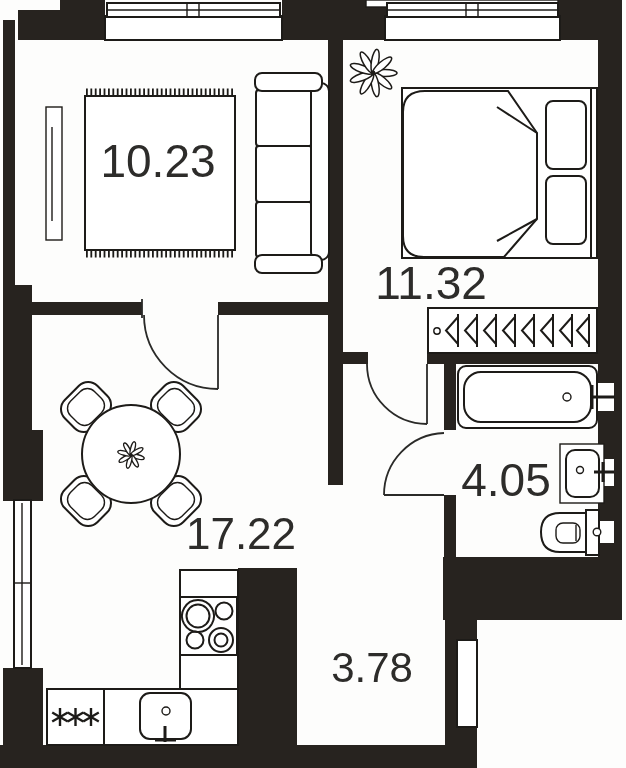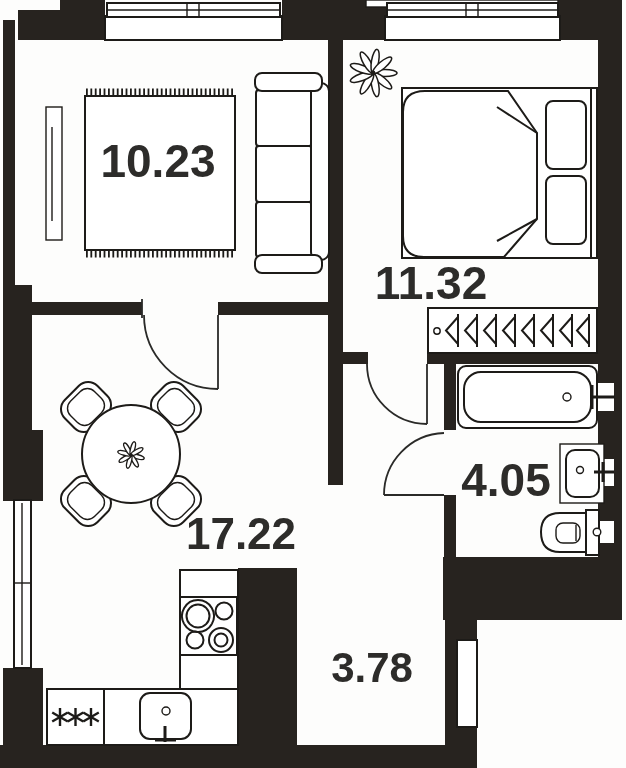--- a/index.html
+++ b/index.html
@@ -1,16 +1,16 @@
 <!DOCTYPE html>
 <html><head>
 <meta charset="utf-8">
 <style>
   html,body{margin:0;padding:0;background:#fbfaf8;}
-  .stage{position:relative;width:626px;height:768px;background:#fbfaf8;overflow:hidden;font-weight:bold;}
+  .stage{position:relative;width:626px;height:768px;background:#fbfaf8;overflow:hidden;}
   svg{display:block;}
   .wall{fill:#27231f;stroke:none;}
   .wh{fill:#ffffff;}
   .ln{fill:none;stroke:#1d1b18;stroke-width:2;}
   .lnw{fill:#ffffff;stroke:#1d1b18;stroke-width:2;}
   .thin{stroke-width:1.4;}
   .arc{fill:none;stroke:#2a2a28;stroke-width:1.8;}
   text.area{font-family:"Liberation Sans","DejaVu Sans",sans-serif;fill:#2d2c2a;text-anchor:middle;}
 </style>
 </head>

